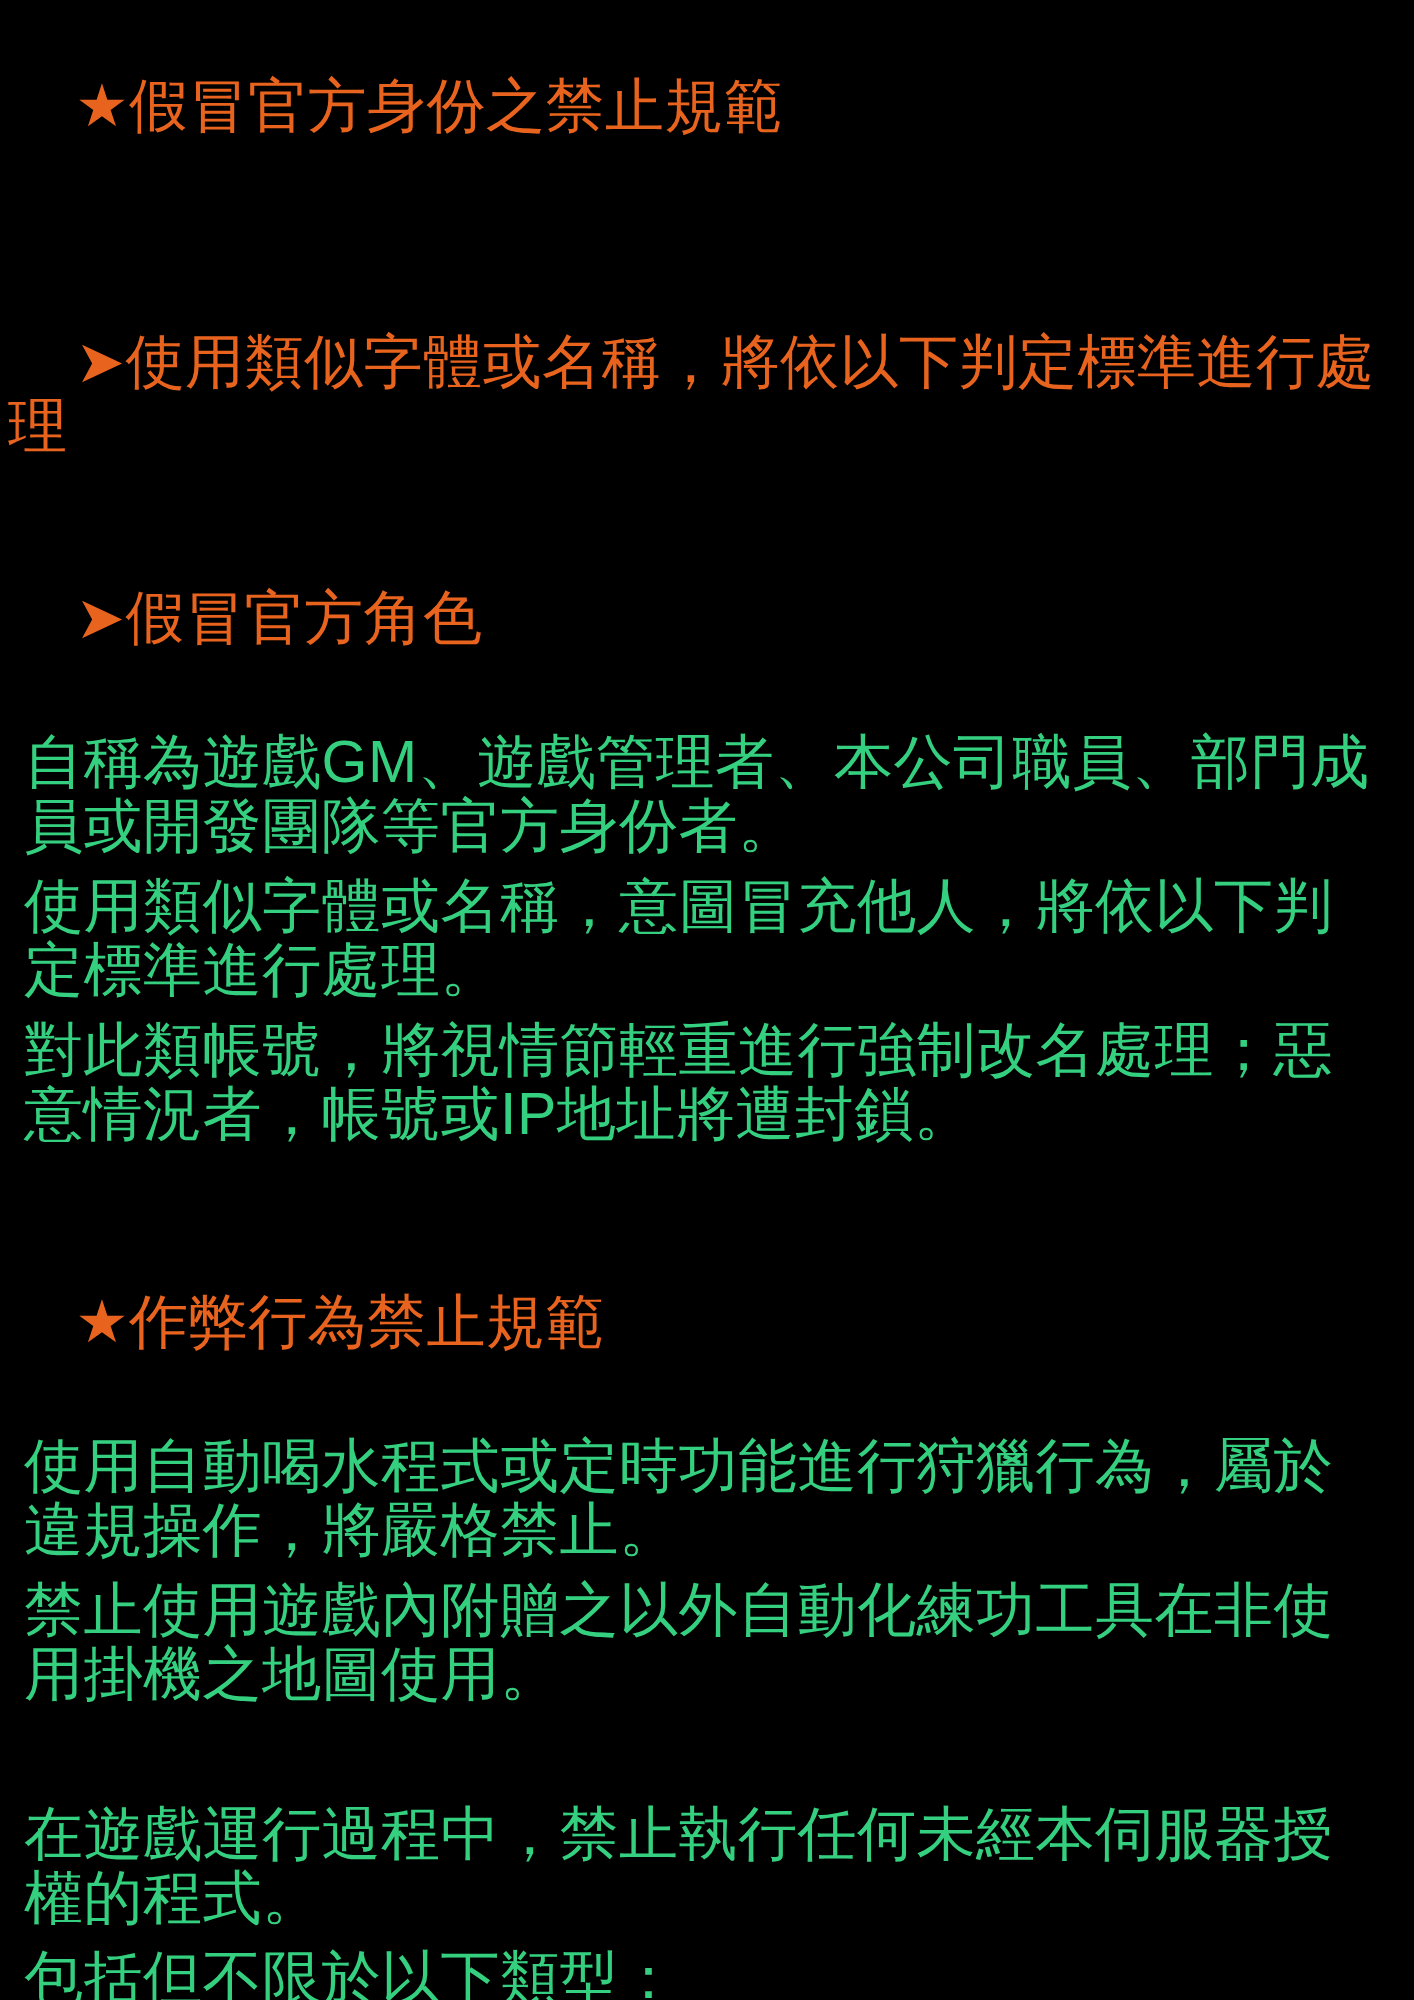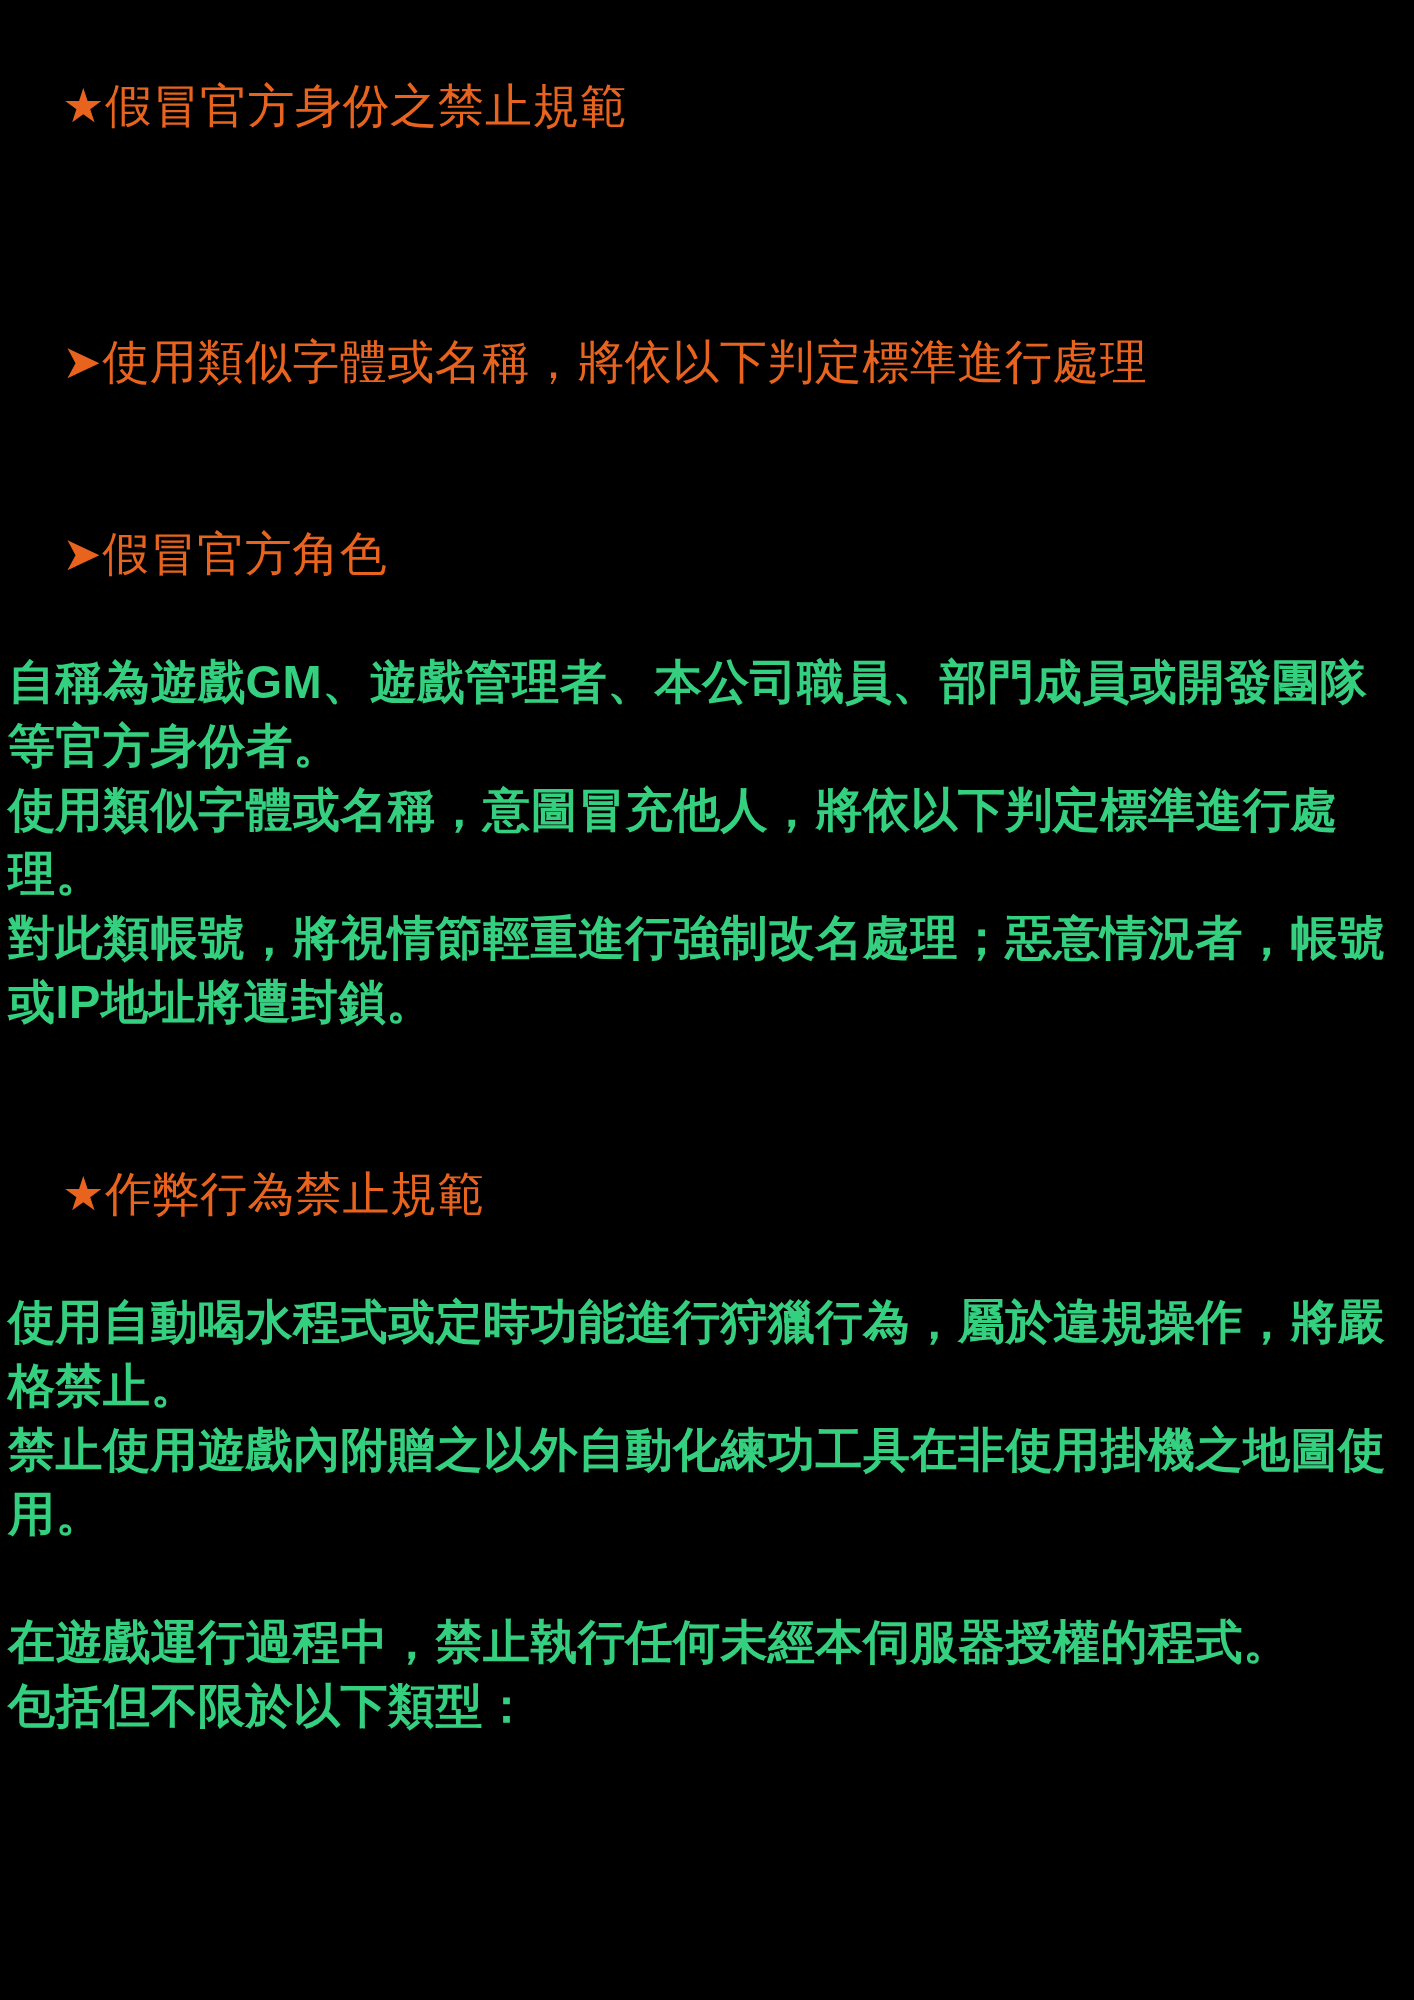--- a/index.html
+++ b/index.html
@@ -13,42 +13,41 @@
     font-family: "Liberation Sans", "DejaVu Sans", sans-serif;
   }
   .page {
     width: 1414px;
     min-height: 2000px;
     background: #000000;
     box-sizing: border-box;
     padding: 10px 14px 0 8px;
   }
   .line {
-    font-size: 47px;
+    font-size: 59px;
     line-height: 64px;
     letter-spacing: 0.5px;
     white-space: pre-wrap;
     word-break: break-word;
   }
   .orange {
     color: #e8641e;
   }
   .green {
     color: #34d07f;
   }
   .blank {
     height: 64px;
   }
   .marker {
     display: inline;
   }
   .body-block {
-    margin: 0;
+    margin: 16px;
     padding: 0;
-    font-weight: bold;
   }
 </style>
 </head>
 <body>
 
 <div class="page">
 
   <div class="line orange">
     <span class="marker">★</span><span>假冒官方身份之禁止規範</span>
   </div>

